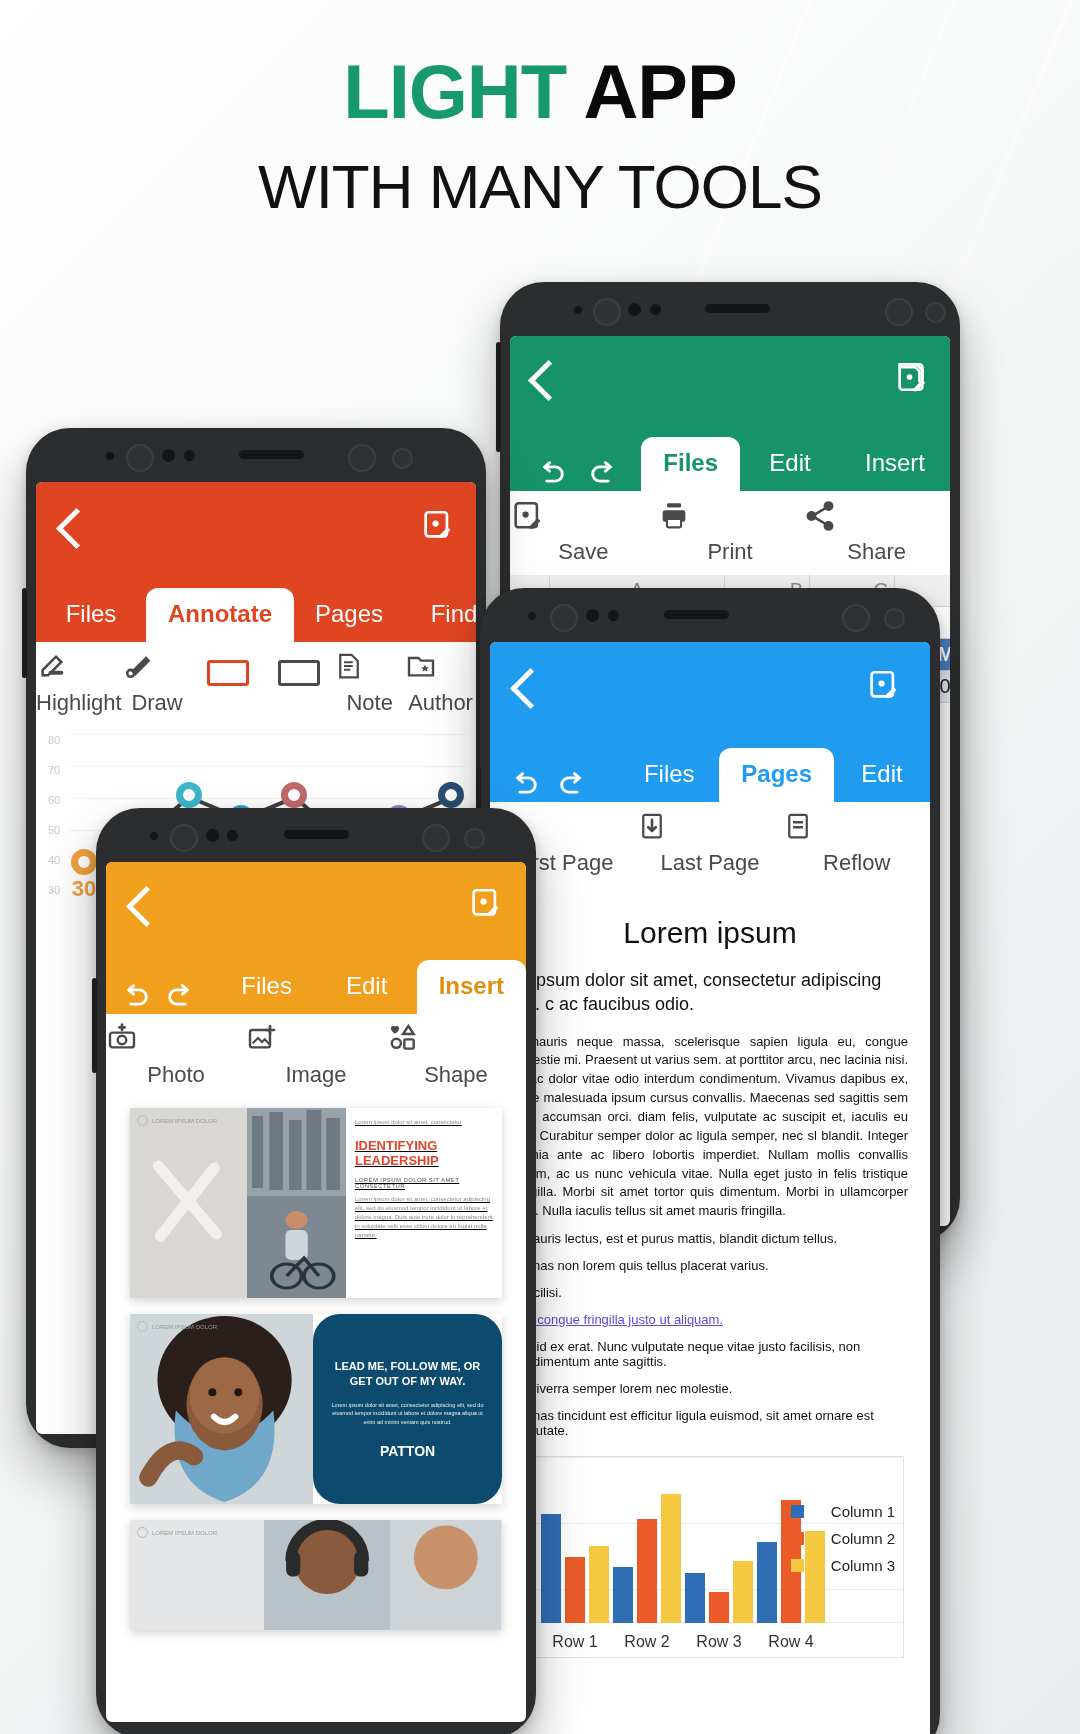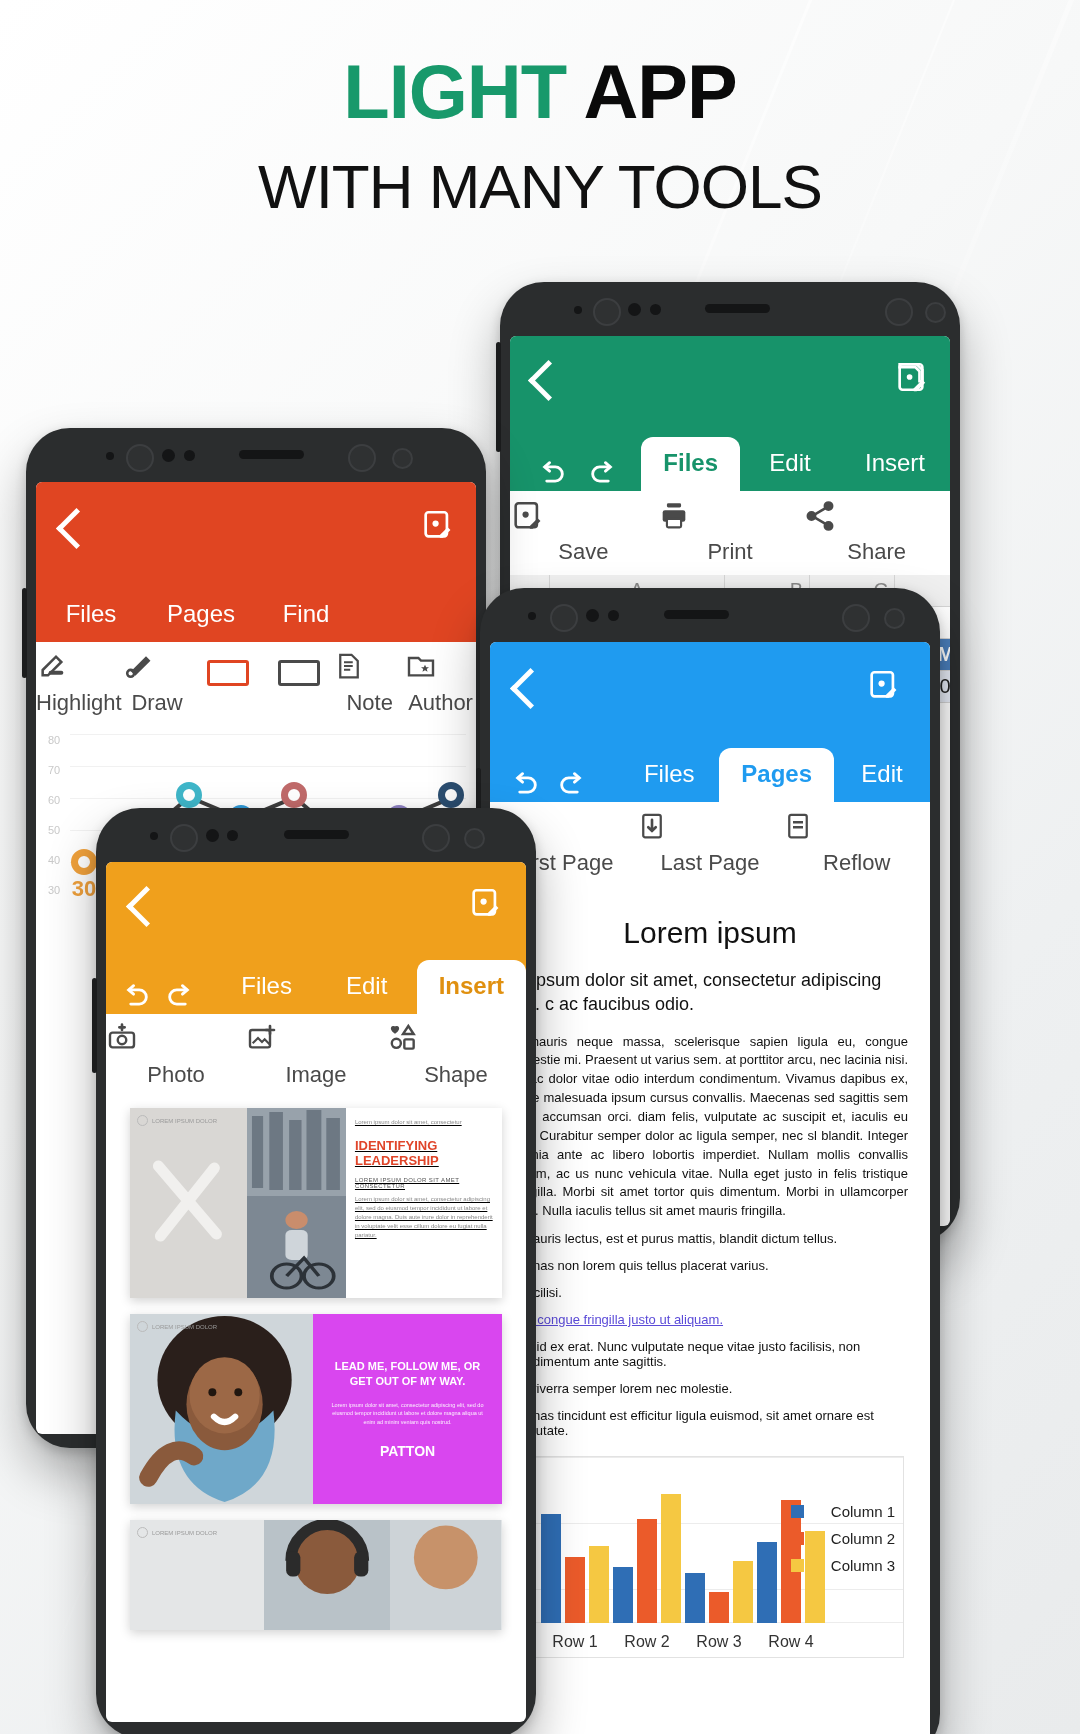--- a/index.html
+++ b/index.html
@@ -92,21 +92,21 @@
   .legend i{width:13px;height:13px;display:inline-block;margin-right:7px;}
 
   
   #phone-yellow{left:96px;top:808px;width:440px;height:930px;}
   #phone-yellow .screen{width:420px;height:860px;margin:0 auto;border-radius:6px;}
   #yellow-appbar{background:#f0a01c;height:152px;}
   .slides{padding:10px 24px;}
   .slide{background:#fff;box-shadow:0 3px 10px rgba(0,0,0,.18);margin-bottom:16px;display:flex;height:190px;overflow:hidden;}
   .sv-gray{background:#d9d7d4;}
   .sv-photo{background:linear-gradient(160deg,#9aa3ab,#6e7a86 55%,#50585f);}
-  .sv-pink{background:#d946ef;color:#fff;}
+  .sv-pink{background:#0c4a6e;color:#fff;border-radius:27px;}
   .redtxt{color:#e0452a;font-size:13px;font-weight:bold;line-height:1.15;}
   .tiny{font-size:6px;color:#888;line-height:1.5;}
   .pinkslide{display:flex;flex-direction:column;justify-content:center;align-items:center;text-align:center;padding:10px;}
   .pinkslide .t1{font-size:11px;font-weight:bold;line-height:1.35;}
   .pinkslide .t2{font-size:14px;margin-top:16px;font-weight:bold;}
   .brandrow{display:flex;align-items:center;font-size:6px;color:#9a9a9a;gap:4px;}
   .brandrow .bd{width:9px;height:9px;border-radius:50%;border:1px solid #bbb;}
   svg{display:block;}
 </style>
 </head>
@@ -256,20 +256,21 @@
       <span class="backchev" style="left:26px;top:32px;"></span>
       <span class="saveicon" style="right:22px;top:26px;">
         <svg width="34" height="34" viewBox="0 0 24 24" fill="none" stroke="#fff" stroke-width="1.9">
           <rect x="4" y="3" width="15" height="17" rx="2"></rect>
           <circle cx="11" cy="11" r="2.2" fill="#fff" stroke="none"></circle>
           <path d="M14 19l5.5-5.5 2 2L16 21h-2z" fill="#fff" stroke="none"></path>
         </svg>
       </span>
       <div class="tabs">
         <span class="tab" style="width:110px">Files</span>
+        <span class="tab active" style="color:#e04522;">Annotate</span>
         <span class="tab" style="width:110px">Pages</span>
         <span class="tab" style="width:100px">Find</span>
       </div>
     </div>
     <div class="toolrow">
       <div class="tool">
         <span class="ic">
           <svg width="32" height="32" viewBox="0 0 24 24" fill="none" stroke="#4a4a4a" stroke-width="1.9" stroke-linecap="round">
             <path d="M5 15L15 5l4 4L9 19H5z"></path>
               <path d="M11 17h8" stroke-width="3"></path>

